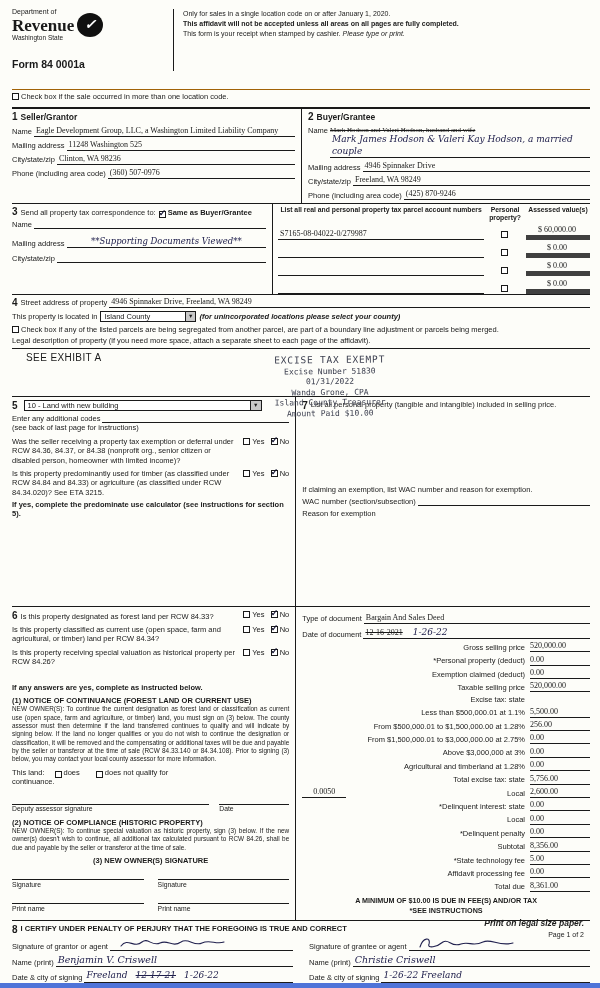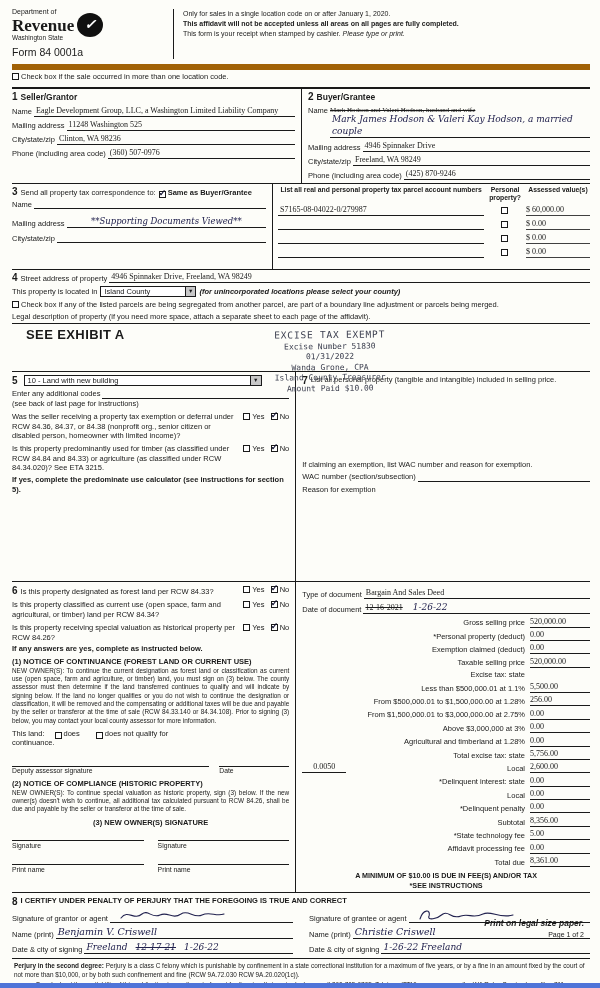--- a/index.html
+++ b/index.html
@@ -14,27 +14,27 @@
 .struck{text-decoration:line-through}
 .typed{font-family:"Liberation Serif",serif;font-size:8px}
 .hand{font-family:"DejaVu Serif",serif;font-style:italic;color:#20204c}
 .num{font-weight:700;font-size:10px;margin-right:3px;line-height:1.1}
 .box{display:inline-block;flex:none;width:7px;height:7px;border:1px solid #1a1a1a;background:#fff;margin-right:2px;position:relative;top:1px}
 .box.checked::after{content:"✓";position:absolute;top:-4px;left:-1px;font-size:9px;font-weight:700;color:#10102e}
 .lbl{white-space:nowrap;margin-right:2px}
 .field{display:flex;align-items:flex-end;margin-top:3px}
 .val{border-bottom:1px solid #1a1a1a;padding:0 2px;min-height:9px}
 
-.header{border-bottom:6px solid #a16207;padding-bottom:5px}
+.header{border-bottom:1px solid #a16207;padding-bottom:18px}
 .agency{width:154px}
 .agency .dept-of{font-size:7px}
 .agency .revenue{font-family:"Liberation Serif",serif;font-weight:700;font-size:17px;line-height:1}
 .agency .wa-state{font-size:6.5px}
 .logo{width:26px;height:24px;background:#101010;border-radius:50%;color:#fff;font-size:14px;font-weight:700;font-style:italic;display:flex;align-items:center;justify-content:center;margin-left:3px}
-.form-number{font-weight:400;font-size:10.5px;margin-top:4px}
+.form-number{font-weight:700;font-size:10.5px;margin-top:16px}
 .hvline{border-left:1.5px solid #1a1a1a;margin:1px 9px 0 7px}
 .titleblock{flex:1;padding-top:1px}
 .title{font-size:14.5px;font-weight:700}
 .title-rcw{font-size:7.5px;margin-left:3px}
 .sub{font-size:7px;margin-top:1px}
 
 .chkrow{display:flex;border-bottom:2px solid #1a1a1a;padding:2px 0 3px;min-height:19px}
 .chkleft{width:49%}
 .chkright{flex:1}
 .pct-line{width:24px;border-bottom:1px solid #1a1a1a;margin:0 3px;height:8px}
@@ -48,29 +48,29 @@
 
 .sec3wrap{min-height:86px;border-bottom:1px solid #1a1a1a}
 .sec3{width:45%;padding:2px 6px 0 0}
 .parcels{flex:1;border-left:1px solid #1a1a1a;padding:2px 0 0 5px}
 .phead{font-size:6.8px;line-height:1.15;text-align:center}
 .pc1{flex:1}
 .pc2{width:42px;flex:none;text-align:center}
 .pc3{width:64px;flex:none;text-align:center}
 .prow{align-items:flex-end;margin-top:3px;min-height:10px}
 .prow .pc1{border-bottom:1px solid #1a1a1a;text-align:left;min-height:10px;padding-left:2px}
-.prow .pc3{border-bottom:1px solid #404040;text-align:left;min-height:10px;padding-right:2px}
+.prow .pc3{border-bottom:5px solid #404040;text-align:center;min-height:10px;padding-right:2px}
 
 .sec4{min-height:44px;border-bottom:1px solid #1a1a1a;padding:2px 0}
 .dropdown{display:inline-flex;align-items:center;border:1px solid #1a1a1a;margin:0 3px;background:#fff;min-height:11px;padding-left:3px}
 .dd-arrow{border-left:1px solid #1a1a1a;background:#c8c8c8;font-size:5.5px;padding:0 2px;margin-left:4px;align-self:stretch;display:flex;align-items:center}
 .dropdown.wide{flex:1;max-width:238px}
 
 .legalbox{height:48px;border-bottom:1px solid #1a1a1a;position:relative;padding:3px 0 0 14px}
-.exhibit{font-size:13px;font-weight:700;letter-spacing:.4px}
+.exhibit{font-size:10px;font-weight:400;letter-spacing:.4px}
 .stamp{position:absolute;left:55%;top:5px;transform:translateX(-50%) rotate(-.6deg);text-align:center;font-family:"DejaVu Sans Mono",monospace;font-size:8px;line-height:1.32;color:#3d4050;z-index:4;width:max-content;pointer-events:none}
 .stamp .s1{font-size:9.5px;letter-spacing:.8px}
 
 .band{border-bottom:1px solid #1a1a1a}
 .bandA{min-height:210px}
 .bandB{min-height:232px}
 .bleft{width:49%;padding:3px 6px 2px 0}
 .bright{flex:1;border-left:1px solid #1a1a1a;padding:3px 0 2px 6px}
 .q{display:flex;margin-top:4px}
 .qtext{flex:1;padding-right:4px}
@@ -334,21 +334,21 @@
           <span class="box checked"></span><span>No</span>
         </div>
       </div>
       <div class="q">
         <div class="qtext">Is this property receiving special valuation as historical property per RCW 84.26?</div>
         <div class="yn">
           <span class="box"></span><span>Yes</span>
           <span class="box checked"></span><span>No</span>
         </div>
       </div>
-      <div class="bold" style="margin-top:2px">If any answers are yes, complete as instructed below.</div>
+      <div class="bold" style="margin-top:16px">If any answers are yes, complete as instructed below.</div>
       <div class="ntitle">(1) NOTICE OF CONTINUANCE (FOREST LAND OR CURRENT USE)</div>
       <div class="nbody">NEW OWNER(S): To continue the current designation as forest land or classification as current use (open space, farm and agriculture, or timber) land, you must sign on (3) below. The county assessor must then determine if the land transferred continues to qualify and will indicate by signing below. If the land no longer qualifies or you do not wish to continue the designation or classification, it will be removed and the compensating or additional taxes will be due and payable by the seller or transferor at the time of sale (RCW 84.33.140 or 84.34.108). Prior to signing (3) below, you may contact your local county assessor for more information.</div>
       <div class="row" style="margin-top:4px;align-items:flex-end">
         <span>This land:</span>
         <span class="box" style="margin-left:10px"></span>
           <span>does</span>
         <span class="box" style="margin-left:16px"></span>
           <span>does not qualify for</span>
       </div>
       <div>continuance.</div>

